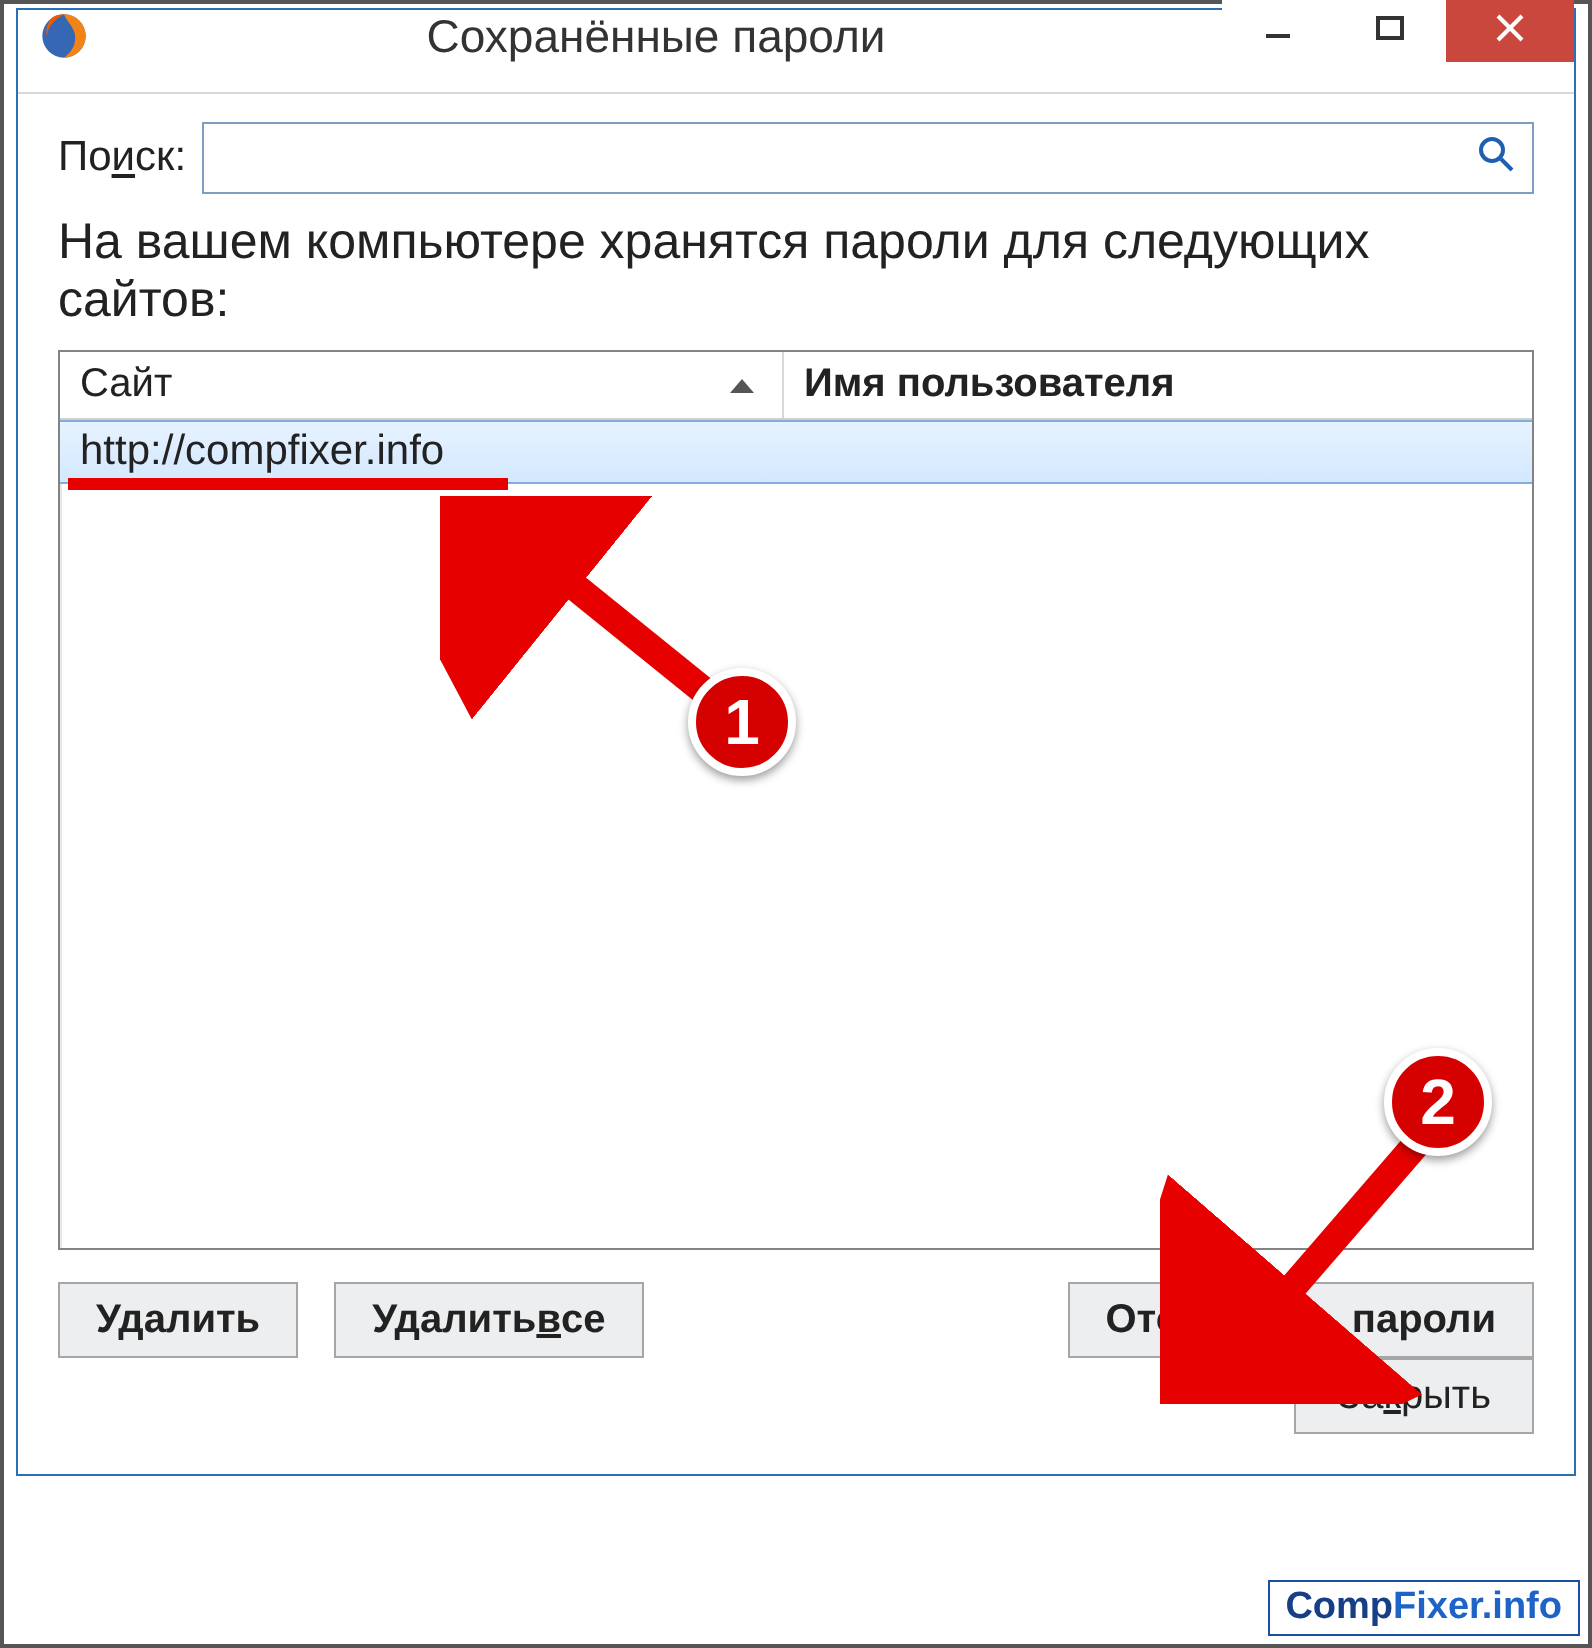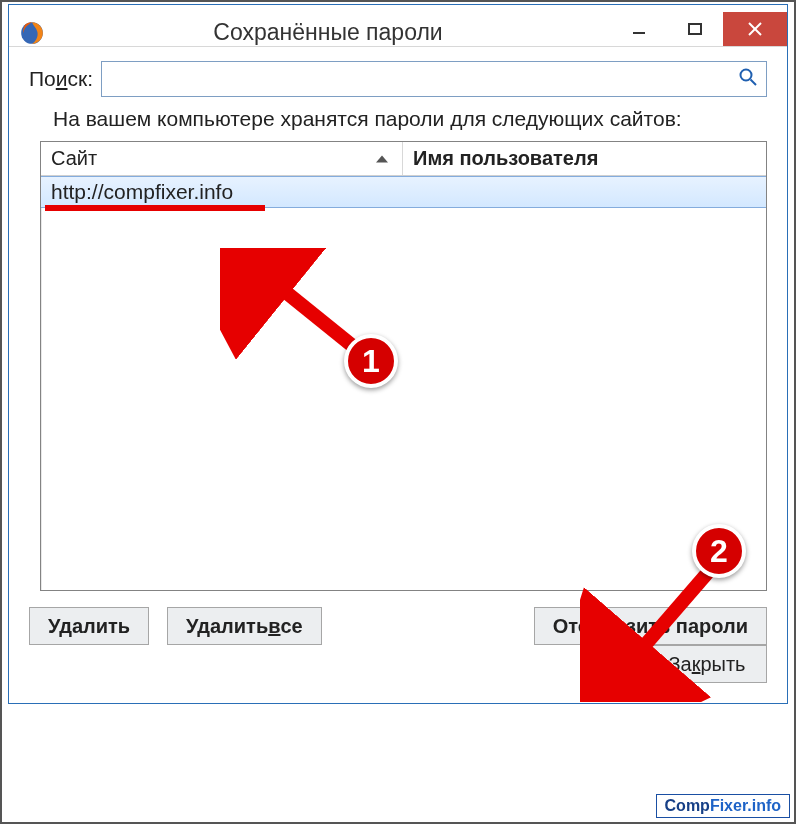--- a/index.html
+++ b/index.html
@@ -11,21 +11,21 @@
     width: 780px;
     margin: 4px auto 0;
     border: 1px solid #2a6fb7;
     background: #fff;
   }
 
   .titlebar {
     height: 42px;
     background: #fff;
     display: flex;
-    align-items: flex-end;
+    align-items: flex-start;
     position: relative;
     border-bottom: 1px solid #d8d8d8;
   }
   .titlebar .app-icon {
     width: 26px; height: 26px;
     margin-left: 10px;
   }
   .titlebar .title {
     flex: 1;
     text-align: center;
@@ -70,28 +70,27 @@
     display: flex;
     align-items: center;
     justify-content: flex-end;
     padding-right: 8px;
     background: #fff;
   }
   .search-box input {
     flex: 1; border: none; outline: none; font-size: 18px; padding: 0 8px; background: transparent;
   }
 
-  .info-line { font-size: 21px; color: #222; margin-bottom: 10px; margin-left: 24px; }
+  .info-line { font-size: 25px; color: #222; margin-bottom: 10px; }
 
   .list-box {
     border: 1px solid #838383;
     height: 450px;
     background: #fff;
     box-shadow: inset 1px 1px 0 #e8e8e8;
-    margin-left: 11px;
   }
   .list-header {
     display: flex;
     height: 34px;
     border-bottom: 1px solid #d0d0d0;
     background: #fff;
   }
   .list-header .col {
     display: flex;
     align-items: center;
@@ -179,21 +178,21 @@
     box-shadow: 0 2px 5px rgba(0,0,0,.4);
   }
   .arrow { position: absolute; }
 
   .watermark {
     position: absolute;
     right: 6px;
     bottom: 6px;
     border: 1px solid #1a4fa3;
     padding: 2px 8px;
-    font-size: 16px;
+    font-size: 19px;
     background: #fff;
   }
   .watermark .c1 { color: #163f86; font-weight: 600; }
   .watermark .c2 { color: #1e63c7; font-weight: 600; }
 </style>
 </head>
 <body>
 
 <div class="outer-border"></div>
 

